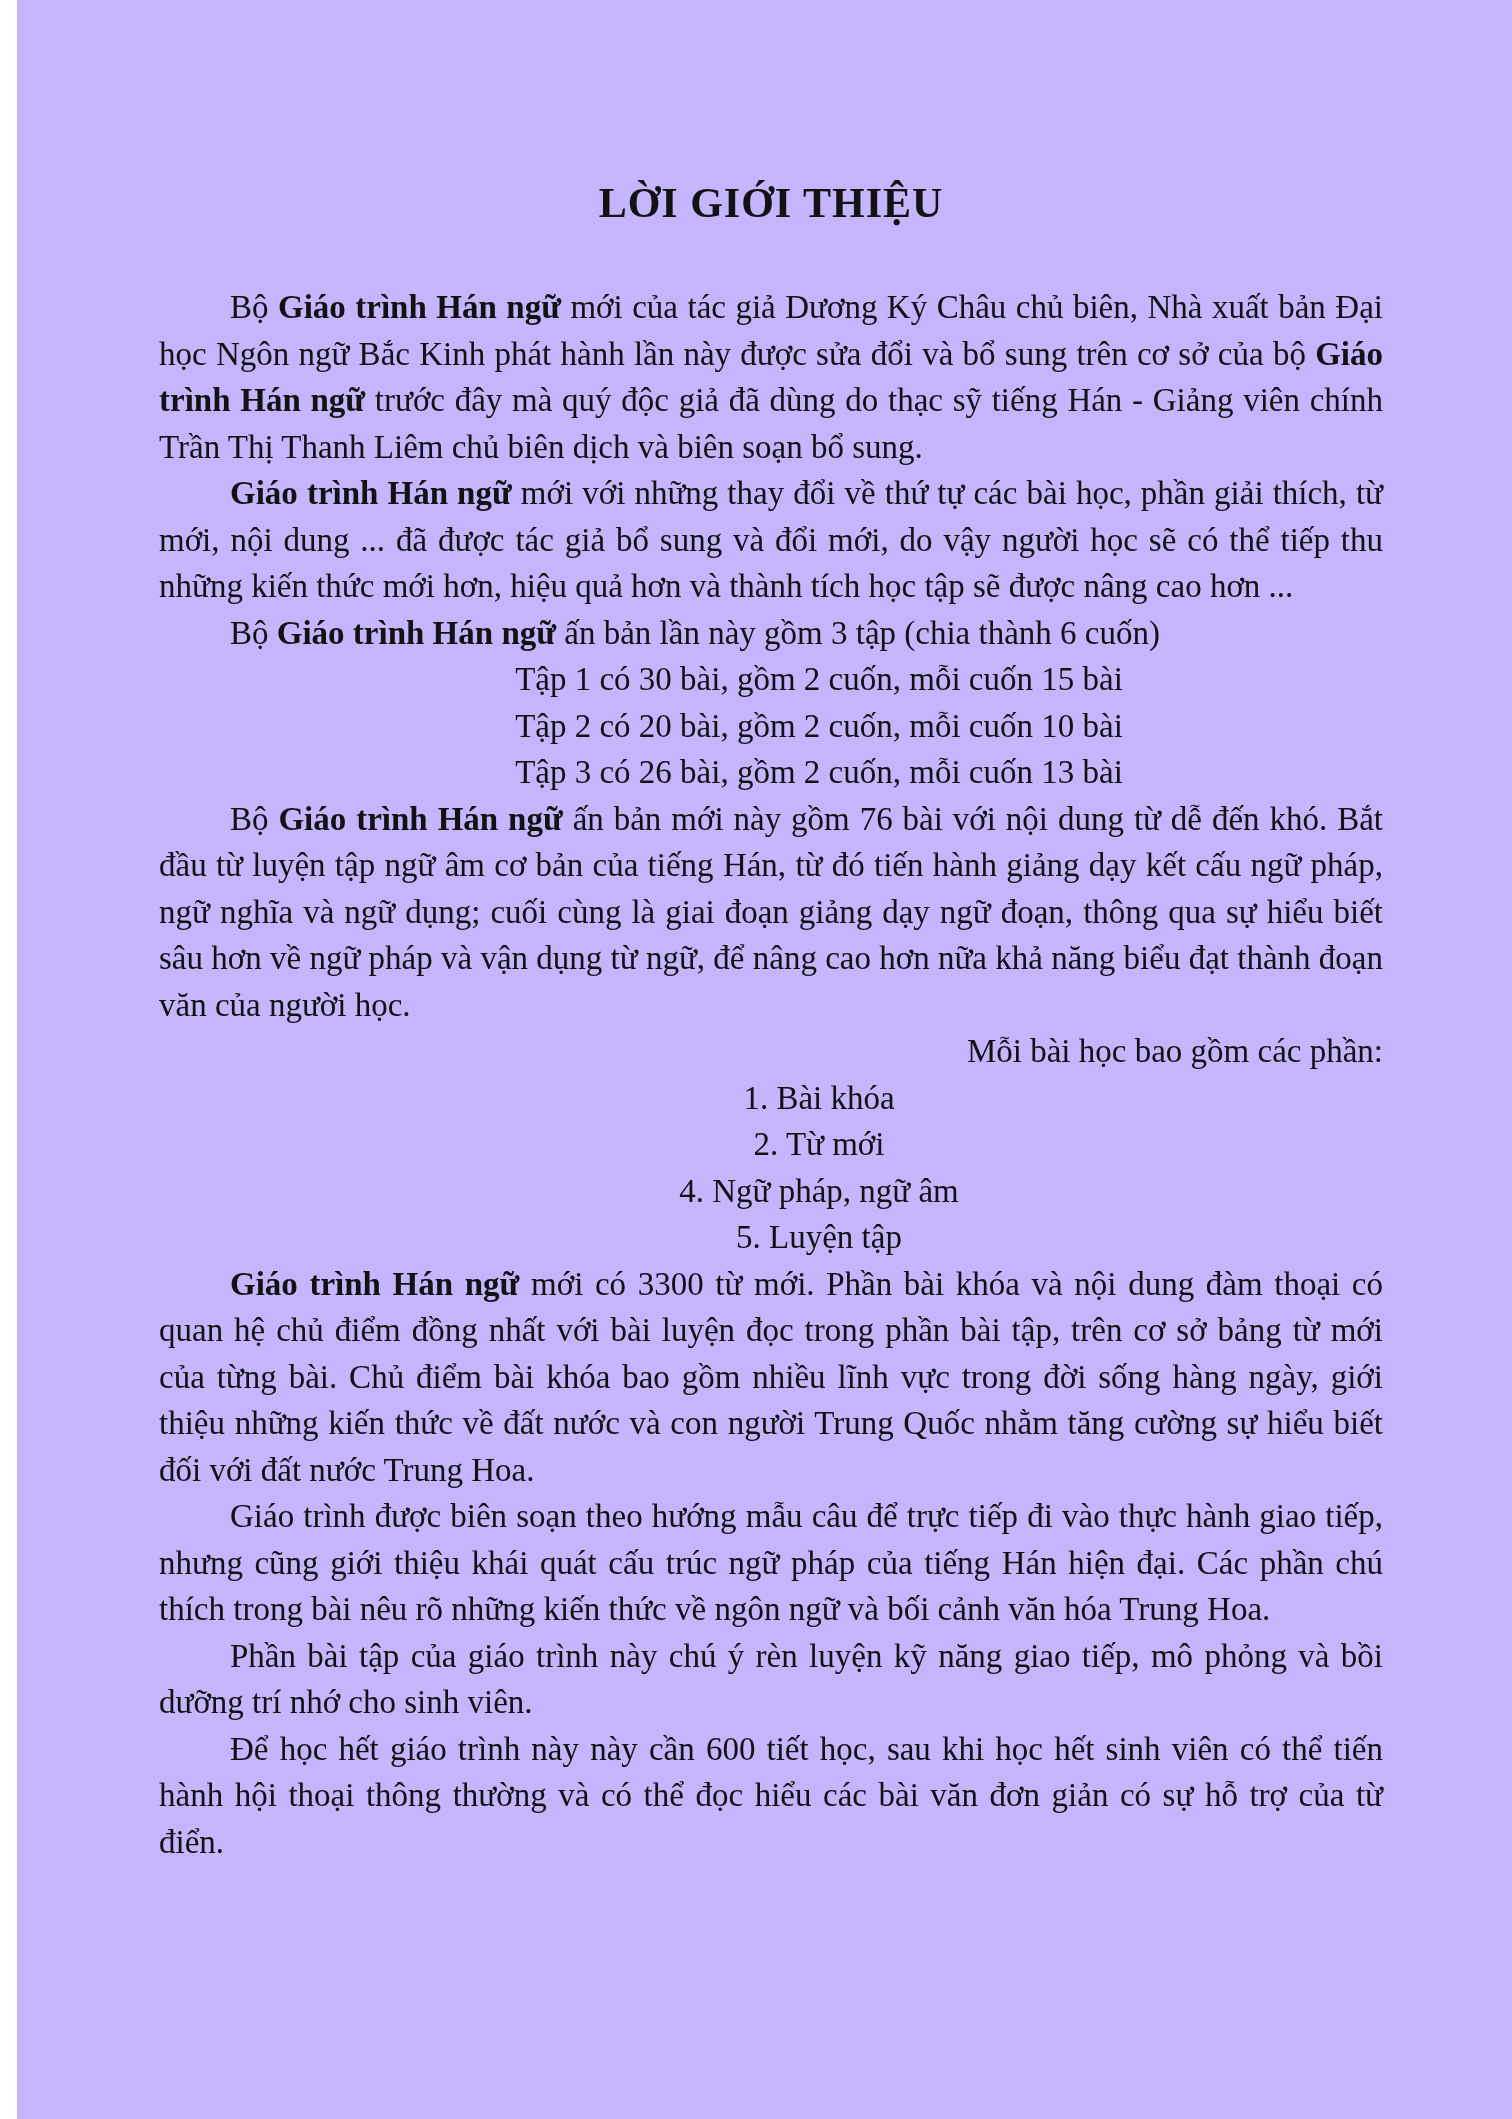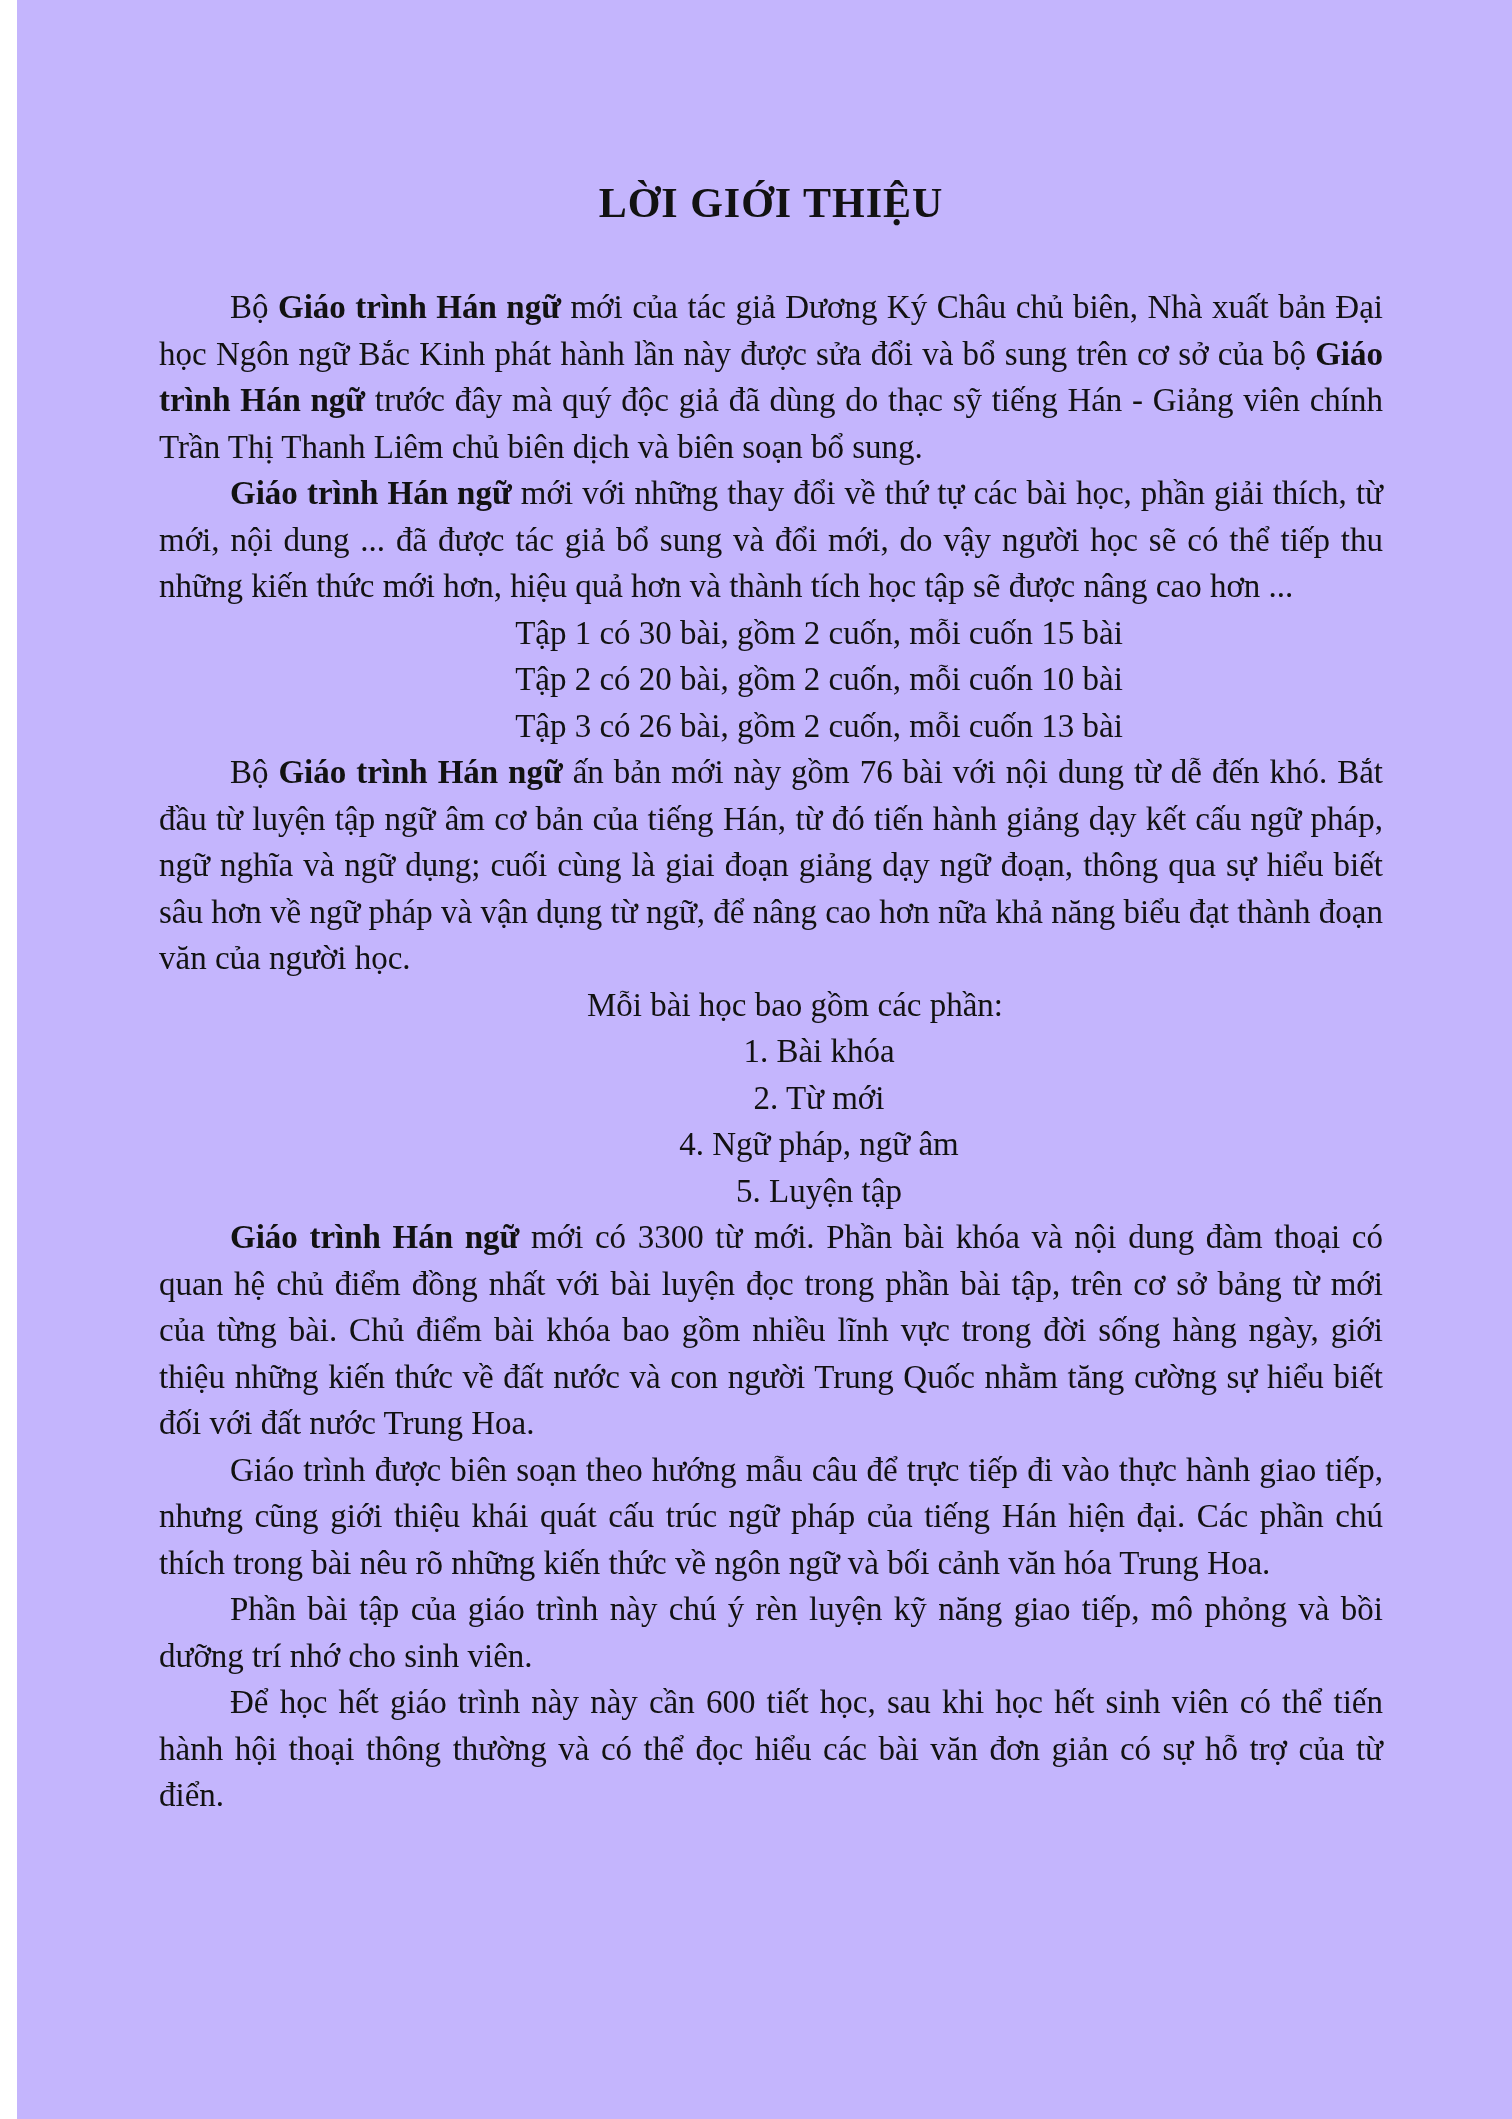--- a/index.html
+++ b/index.html
@@ -28,32 +28,33 @@
   }
   .content {
     position: absolute;
     top: 284px; left: 142px; width: 1224px;
     font-size: 33px;
     line-height: 46.5px;
     text-align: justify;
   }
   .content p { margin: 0; }
   p.body-indent { text-indent: 71px; }
-  p.body-small-indent { text-indent: 48px; text-align: center; }
+  p.body-small-indent { text-indent: 48px; text-align: right; }
   p.list { padding-left: 96px; text-align: center; }
   b { font-weight: bold; }
 </style>
 </head>
 <body>
 
 <div class="page">
   <div class="title">LỜI GIỚI THIỆU</div>
   <div class="content">
       <p class="body-indent"><span>Bộ </span><b>Giáo trình Hán ngữ</b><span> mới của tác giả Dương Ký Châu chủ biên, Nhà xuất bản Đại học Ngôn ngữ Bắc Kinh phát hành lần này được sửa đổi và bổ sung trên cơ sở của bộ </span><b>Giáo trình Hán ngữ</b><span> trước đây mà quý độc giả đã dùng do thạc sỹ tiếng Hán - Giảng viên chính Trần Thị Thanh Liêm chủ biên dịch và biên soạn bổ sung.</span></p>
       <p class="body-indent"><b>Giáo trình Hán ngữ</b><span> mới với những thay đổi về thứ tự các bài học, phần giải thích, từ mới, nội dung ... đã được tác giả bổ sung và đổi mới, do vậy người học sẽ có thể tiếp thu những kiến thức mới hơn, hiệu quả hơn và thành tích học tập sẽ được nâng cao hơn ...</span></p>
+      <p class="body-indent"><span>Bộ </span><b>Giáo trình Hán ngữ</b><span> ấn bản lần này gồm 3 tập (chia thành 6 cuốn)</span></p>
       <p class="list"><span>Tập 1 có 30 bài, gồm 2 cuốn, mỗi cuốn 15 bài</span></p>
       <p class="list"><span>Tập 2 có 20 bài, gồm 2 cuốn, mỗi cuốn 10 bài</span></p>
       <p class="list"><span>Tập 3 có 26 bài, gồm 2 cuốn, mỗi cuốn 13 bài</span></p>
       <p class="body-indent"><span>Bộ </span><b>Giáo trình Hán ngữ</b><span> ấn bản mới này gồm 76 bài với nội dung từ dễ đến khó. Bắt đầu từ luyện tập ngữ âm cơ bản của tiếng Hán, từ đó tiến hành giảng dạy kết cấu ngữ pháp, ngữ nghĩa và ngữ dụng; cuối cùng là giai đoạn giảng dạy ngữ đoạn, thông qua sự hiểu biết sâu hơn về ngữ pháp và vận dụng từ ngữ, để nâng cao hơn nữa khả năng biểu đạt thành đoạn văn của người học.</span></p>
       <p class="body-small-indent"><span>Mỗi bài học bao gồm các phần:</span></p>
       <p class="list"><span>1. Bài khóa</span></p>
       <p class="list"><span>2. Từ mới</span></p>
       <p class="list"><span>4. Ngữ pháp, ngữ âm</span></p>
       <p class="list"><span>5. Luyện tập</span></p>
       <p class="body-indent"><b>Giáo trình Hán ngữ</b><span> mới có 3300 từ mới. Phần bài khóa và nội dung đàm thoại có quan hệ chủ điểm đồng nhất với bài luyện đọc trong phần bài tập, trên cơ sở bảng từ mới của từng bài. Chủ điểm bài khóa bao gồm nhiều lĩnh vực trong đời sống hàng ngày, giới thiệu những kiến thức về đất nước và con người Trung Quốc nhằm tăng cường sự hiểu biết đối với đất nước Trung Hoa.</span></p>

